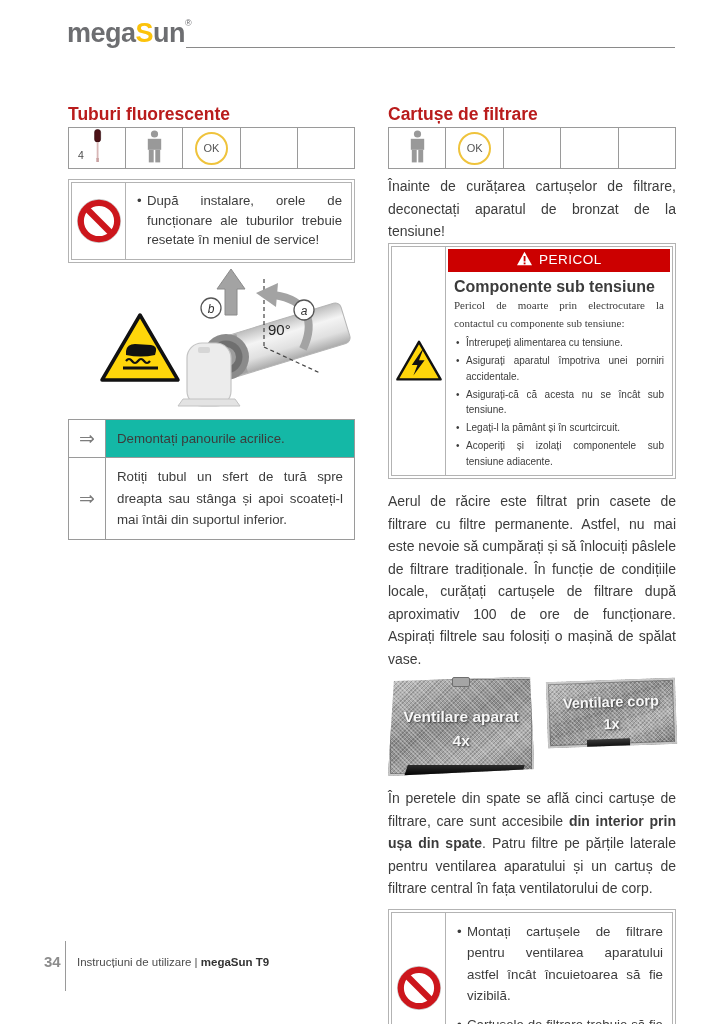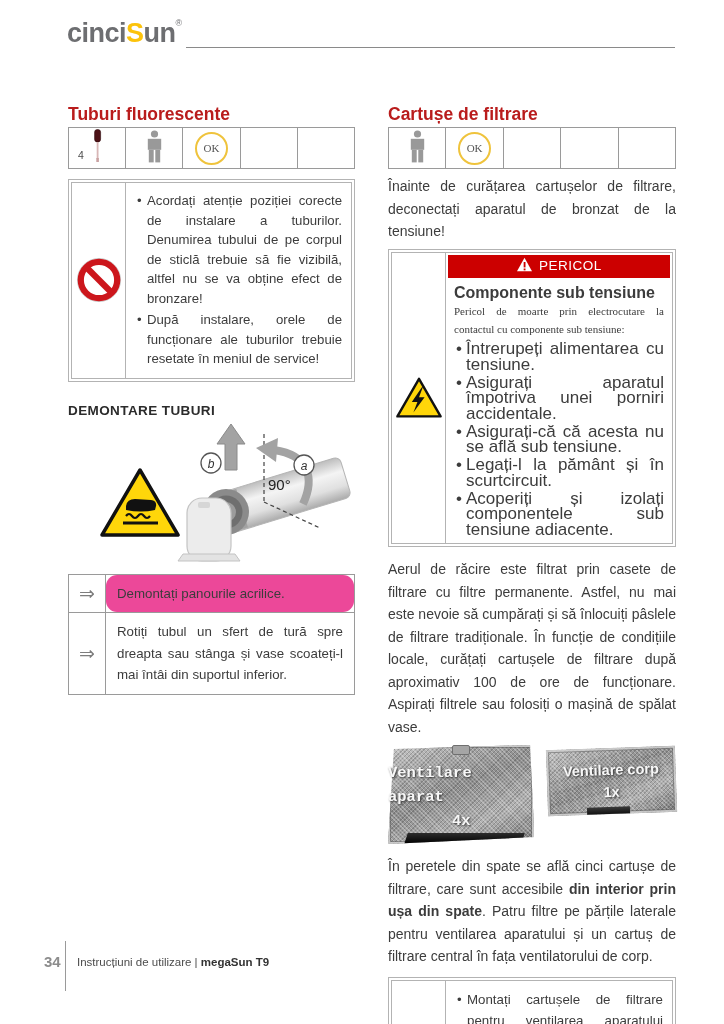--- a/index.html
+++ b/index.html
@@ -24,21 +24,21 @@
   .col-left  { left: 68px;  width: 287px; }
   .col-right { left: 388px; width: 288px; }
 
   h1.sec-title { color: #b91c1c; font-size: 17.5px; line-height: 20px; margin-bottom: 3px; font-weight: bold; }
 
   
   .icon-table { display: flex; border: 1px solid #9a9a9a; height: 42px; background: #fff; }
   .icon-cell { flex: 1; border-right: 1px solid #9a9a9a; display: flex; align-items: center; justify-content: center; position: relative; }
   .icon-cell:last-child { border-right: none; }
   .cell-count { position: absolute; left: 9px; bottom: 7px; font-size: 10.5px; color: #4a4a4a; }
-  .ok-badge { width: 33px; height: 33px; border: 2px solid #efc33c; border-radius: 50%; display: flex; align-items: center; justify-content: center; font-size: 11px; color: #555; background: #fff; font-family: Liberation Serif, serif; }
+  .ok-badge { width: 33px; height: 33px; border: 2px solid #efc33c; border-radius: 50%; display: flex; align-items: center; justify-content: center; font-size: 11px; color: #555; background: #fff; }
 
   
   .dbox { border: 1px solid #b3b3b3; padding: 2px; background: #fff; }
   .dbox-inner { border: 1px solid #b3b3b3; display: flex; align-items: stretch; }
   .dbox-icon { width: 54px; flex-shrink: 0; border-right: 1px solid #b3b3b3; display: flex; align-items: center; justify-content: center; }
   .dbox-body { flex: 1; padding: 8px 9px 7px 9px; }
 
   ul.plain { list-style: none; }
   ul.plain li { position: relative; padding-left: 12px; text-align: justify; }
   ul.plain li::before { content: "\2022"; position: absolute; left: 2px; }
@@ -49,40 +49,40 @@
   .warn-box { margin-top: 10px; }
   .sub-head { margin-top: 21px; font-size: 13.5px; font-weight: bold; color: #2b2b2b; letter-spacing: 0.4px; }
 
   .diagram { position: relative; width: 287px; height: 150px; margin-top: 4px; }
 
   .steps-table { border: 1px solid #9a9a9a; margin-top: 2px; }
   .step-row { display: flex; border-bottom: 1px solid #9a9a9a; }
   .step-row:last-child { border-bottom: none; }
   .step-arrow { width: 37px; flex-shrink: 0; border-right: 1px solid #9a9a9a; display: flex; align-items: center; justify-content: center; color: #7d7d7d; font-size: 19px; background: #fff; }
   .step-text { flex: 1; padding: 8px 11px; font-size: 13.3px; line-height: 21.5px; text-align: justify; }
-  .step-text.hl { background: #ec4899; border-radius: 11px; }
+  .step-text.hl { background: #14b8a6; }
 
   
   .body-p { font-size: 14px; line-height: 22.5px; text-align: justify; }
   .intro-p { margin-top: 6px; }
-  .danger-box { margin-top: 6px; }
+  .danger-box { margin-top: 0; }
   .danger-cell { flex: 1; display: flex; flex-direction: column; }
   .danger-header { background: #cc0000; color: #fff; margin: 2px; padding: 2px 0 3px 0; text-align: center; font-size: 13.5px; letter-spacing: 0.5px; display: flex; align-items: center; justify-content: center; gap: 6px; }
   .danger-content { padding: 3px 8px 6px 8px; }
   .danger-title { font-weight: bold; font-size: 16px; line-height: 19px; }
   .danger-desc { font-size: 11px; line-height: 18.5px; text-align: justify; font-family: Liberation Serif, serif; }
   .danger-list { margin-top: 1px; }
-  .danger-list li { font-size: 17px; line-height: 15.5px; margin-top: 2.5px; padding-left: 10px; }
+  .danger-list li { font-size: 10px; line-height: 15.5px; margin-top: 2.5px; padding-left: 10px; }
   .danger-list li::before { left: 1px; }
 
   .p-after-danger { margin-top: 11px; }
 
   .filters-row { display: flex; gap: 13px; margin-top: 7px; height: 101px; align-items: flex-start; }
   .filter { position: relative; }
-  .filter-left { width: 148px; height: 99px; font-family: Liberation Mono, monospace; }
+  .filter-left { width: 148px; height: 99px; }
   .filter-right { width: 130px; height: 66px; margin-top: 3px; transform: rotate(-2deg); }
   .mesh {
     position: absolute; inset: 0;
     background-image:
       repeating-linear-gradient(45deg, rgba(255,255,255,0.28) 0 1px, rgba(0,0,0,0) 1px 3px),
       repeating-linear-gradient(-45deg, rgba(0,0,0,0.18) 0 1px, rgba(0,0,0,0) 1px 3px),
       linear-gradient(155deg, #c6c6c6 0%, #8d8d8d 45%, #b3b3b3 72%, #787878 100%);
     box-shadow: inset 0 0 0 2px rgba(225,225,225,0.75), inset 0 0 0 3px rgba(90,90,90,0.5);
   }
   .mesh-left { clip-path: polygon(4% 4%, 97% 0%, 100% 93%, 0% 100%); }
@@ -101,21 +101,21 @@
   
   .footer-num { position: absolute; left: 44px; top: 953px; font-size: 15px; font-weight: bold; color: #8c8c8c; }
   .footer-rule { position: absolute; left: 65px; top: 941px; height: 50px; border-left: 1px solid #9a9a9a; }
   .footer-text { position: absolute; left: 77px; top: 956px; font-size: 11.5px; color: #4c4c4c; }
   .footer-text b { color: #333; }
 </style>
 </head>
 <body>
 
 <div class="logo">
-  <span class="l-gray">cinci</span><span class="l-yellow">S</span><span class="l-gray">un</span><span class="l-reg">®</span>
+  <span class="l-gray">mega</span><span class="l-yellow">S</span><span class="l-gray">un</span><span class="l-reg">®</span>
 </div>
 <div class="head-rule"></div>
 
 <div class="col col-left">
   <h1 class="sec-title">Tuburi fluorescente</h1>
 
   <div class="icon-table">
     <div class="icon-cell">
       <span class="cell-count">4</span>
       <span>
@@ -147,28 +147,26 @@
     <div class="dbox-inner">
       <div class="dbox-icon">
         <svg width="46" height="46" viewBox="0 0 48 48">
           <circle cx="24" cy="24" r="22.5" fill="#fff" stroke="#c8c8c8" stroke-width="1"></circle>
           <circle cx="24" cy="24" r="19" fill="none" stroke="#cc161c" stroke-width="6.5"></circle>
           <line x1="11" y1="11" x2="37" y2="37" stroke="#cc161c" stroke-width="6.5"></line>
         </svg>
       </div>
       <div class="dbox-body">
         <ul class="plain warn-list">
-          <li>Acordați atenție poziției corecte de instalare a tuburilor. Denumirea tubului de pe corpul de sticlă trebuie să fie vizibilă, altfel nu se va obține efect de bronzare!</li>
           <li>După instalare, orele de funcționare ale tuburilor trebuie resetate în meniul de service!</li>
         </ul>
       </div>
     </div>
   </div>
 
-  <div class="sub-head">DEMONTARE TUBURI</div>
 
   <div class="diagram">
     <svg width="287" height="150" viewBox="0 0 287 150">
       <defs>
         <linearGradient id="tubeGrad" x1="0" y1="0" x2="0" y2="1">
           <stop offset="0" stop-color="#bdbdbd"></stop>
             <stop offset="0.35" stop-color="#f4f4f4"></stop>
           <stop offset="0.7" stop-color="#e0e0e0"></stop>
             <stop offset="1" stop-color="#ababab"></stop>
         </linearGradient>
@@ -208,21 +206,21 @@
     </svg>
   </div>
 
   <div class="steps-table">
     <div class="step-row">
       <div class="step-arrow">⇒</div>
       <div class="step-text hl">Demontați panourile acrilice.</div>
     </div>
     <div class="step-row">
       <div class="step-arrow">⇒</div>
-      <div class="step-text">Rotiți tubul un sfert de tură spre dreapta sau stânga și vase scoateți-l mai întâi din suportul inferior.</div>
+      <div class="step-text">Rotiți tubul un sfert de tură spre dreapta sau stânga și apoi scoateți-l mai întâi din suportul inferior.</div>
     </div>
   </div>
 </div>
 
 <div class="col col-right">
   <h1 class="sec-title">Cartușe de filtrare</h1>
 
   <div class="icon-table">
     <div class="icon-cell">
       <span>
@@ -262,21 +260,21 @@
             </svg>
           </span>
           <span>PERICOL</span>
         </div>
         <div class="danger-content">
           <div class="danger-title">Componente sub tensiune</div>
           <div class="danger-desc">Pericol de moarte prin electrocutare la contactul cu componente sub tensiune:</div>
           <ul class="plain danger-list">
             <li>Întrerupeți alimentarea cu tensiune.</li>
             <li>Asigurați aparatul împotriva unei porniri accidentale.</li>
-            <li>Asigurați-că că acesta nu se află sub tensiune.</li>
+            <li>Asigurați-că că acesta nu se încât sub tensiune.</li>
             <li>Legați-l la pământ și în scurtcircuit.</li>
             <li>Acoperiți și izolați componentele sub tensiune adiacente.</li>
           </ul>
         </div>
       </div>
     </div>
   </div>
 
   <p class="body-p p-after-danger">Aerul de răcire este filtrat prin casete de filtrare cu filtre permanente. Astfel, nu mai este nevoie să cumpărați și să înlocuiți pâslele de filtrare tradiționale. În funcție de condițiile locale, curățați cartușele de filtrare după aproximativ 100 de ore de funcționare. Aspirați filtrele sau folosiți o mașină de spălat vase.</p>
 

